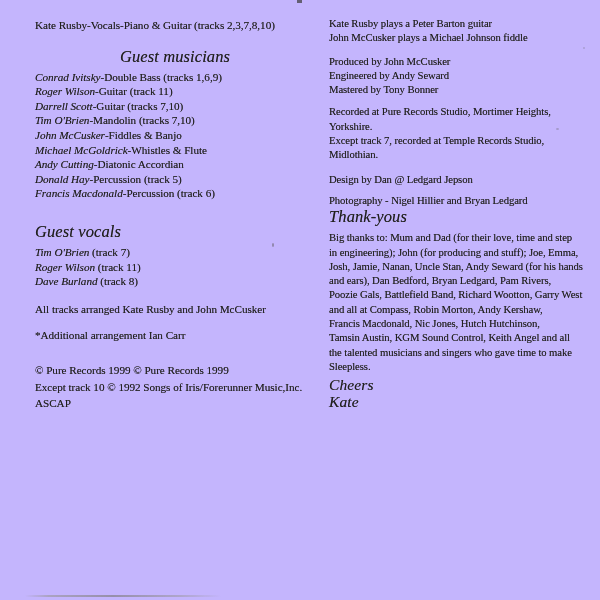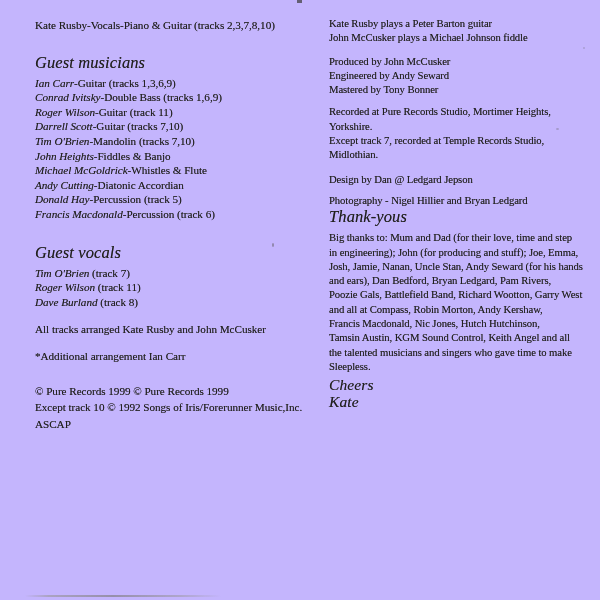--- a/index.html
+++ b/index.html
@@ -28,21 +28,21 @@
   .col-right .body-line, .col-right .body-block {
     font-size: 10.7px; line-height: 14.3px; letter-spacing: -0.1px;
   }
   .italic-name { font-style: italic; }
   .section-heading {
     font-style: italic; font-size: 16.5px; line-height: 20px;
     letter-spacing: 0.1px; font-weight: 400;
     margin: 0; white-space: pre;
   }
   .lead-line { margin-bottom: 12px; }
-  .mt-list-heading { margin-top: 20px; margin-bottom: 3px; }
+  .mt-list-heading { margin-top: 14px; margin-bottom: 3px; text-align: center; }
   .mt-vocals-heading { margin-top: 21px; margin-bottom: 3px; }
   .mt-arranged { margin-top: 13px; }
   .mt-additional { margin-top: 12px; font-family: Liberation Serif, serif; }
   .mt-copyright { margin-top: 19px; line-height: 16.6px; }
 
   .mt-production { margin-top: 9px; }
   .mt-recording { margin-top: 8px; }
   .mt-design { margin-top: 10px; }
   .mt-photography { margin-top: 7px; }
   .mt-thanks-heading { margin-bottom: 3px; font-style: italic; }
@@ -68,26 +68,25 @@
 <body>
 
 <div class="page">
 
   <div class="col col-left">
     <div class="body-line lead-line">Kate Rusby-Vocals-Piano &amp; Guitar (tracks 2,3,7,8,10)</div>
 
     <h2 class="section-heading mt-list-heading">Guest musicians</h2>
 
     <div>
-      <div class="body-line"><span class="italic-name">Ian Carr</span><span>-Guitar (tracks 1,3,6,9)</span></div>
       <div class="body-line"><span class="italic-name">Conrad Ivitsky</span><span>-Double Bass (tracks 1,6,9)</span></div>
       <div class="body-line"><span class="italic-name">Roger Wilson</span><span>-Guitar (track 11)</span></div>
       <div class="body-line"><span class="italic-name">Darrell Scott</span><span>-Guitar (tracks 7,10)</span></div>
       <div class="body-line"><span class="italic-name">Tim O'Brien</span><span>-Mandolin (tracks 7,10)</span></div>
-      <div class="body-line"><span class="italic-name">John Heights</span><span>-Fiddles &amp; Banjo</span></div>
+      <div class="body-line"><span class="italic-name">John McCusker</span><span>-Fiddles &amp; Banjo</span></div>
       <div class="body-line"><span class="italic-name">Michael McGoldrick</span><span>-Whistles &amp; Flute</span></div>
       <div class="body-line"><span class="italic-name">Andy Cutting</span><span>-Diatonic Accordian</span></div>
       <div class="body-line"><span class="italic-name">Donald Hay</span><span>-Percussion (track 5)</span></div>
       <div class="body-line"><span class="italic-name">Francis Macdonald</span><span>-Percussion (track 6)</span></div>
     </div>
 
     <h2 class="section-heading mt-vocals-heading">Guest vocals</h2>
 
     <div>
       <div class="body-line"><span class="italic-name">Tim O'Brien</span><span> (track 7)</span></div>

